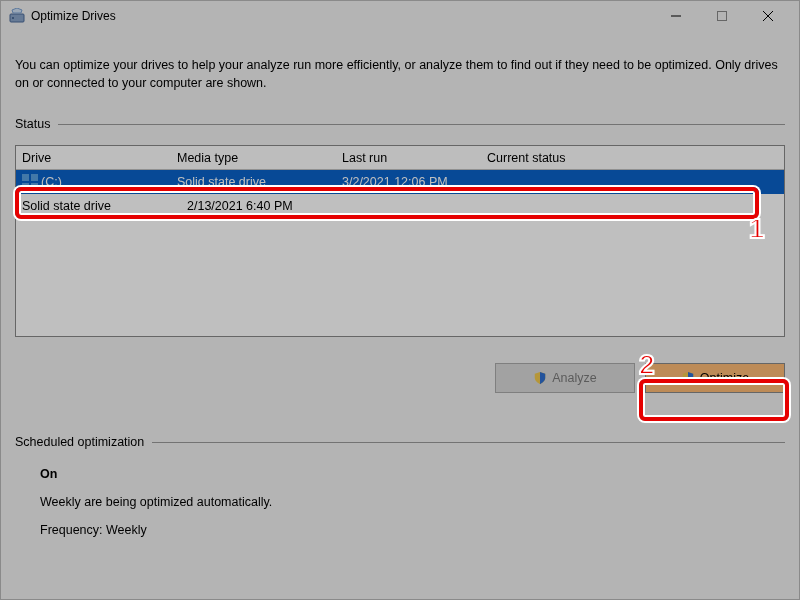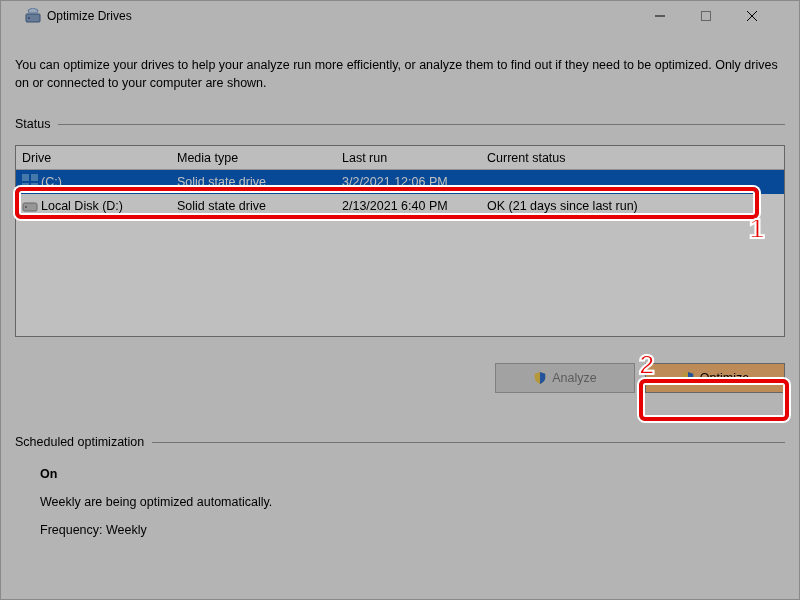--- a/index.html
+++ b/index.html
@@ -1,20 +1,20 @@
 <!DOCTYPE html>
 <html><head>
   <meta charset="utf-8">
   <style>
     * { margin: 0; padding: 0; box-sizing: border-box; font-family: "Segoe UI", Tahoma, sans-serif; }
     body { width: 800px; height: 600px; background: #f0f0f0; position: relative; overflow: hidden; }
     .wnd { width: 800px; height: 600px; border: 1px solid #8a8a8a; background: #f0f0f0; position: relative; }
 
     
-    .titlebar { height: 30px; display: flex; align-items: center; padding: 0 24px; }
+    .titlebar { height: 30px; display: flex; align-items: center; padding: 0 8px; }
     .title-icon { width: 16px; height: 16px; margin-right: 6px; }
     .title-text { font-size: 12px; color: #000; flex: 1; }
     .win-controls { display: flex; }
     .win-btn { width: 46px; height: 30px; display: flex; align-items: center; justify-content: center; cursor: pointer; font-size: 12px; color: #000; }
 
     .body { padding: 25px 14px 14px 14px; font-size: 12.5px; color: #000; }
     .desc { line-height: 1.45; margin-bottom: 25px; }
 
     .status-hdr { display: flex; align-items: center; margin-bottom: 14px; }
     .status-hdr span { margin-right: 8px; }
@@ -103,30 +103,22 @@
               <rect x="9" y="0" width="7" height="7" fill="#5aa0e0"></rect>
             <rect x="0" y="9" width="7" height="7" fill="#5aa0e0"></rect>
               <rect x="9" y="9" width="7" height="7" fill="#5aa0e0"></rect>
           </svg>
           <span>(C:)</span>
         </div>
         <div class="cell c-media">Solid state drive</div>
         <div class="cell c-last">3/2/2021 12:06 PM</div>
       </div>
       <div class="row">
-        <div class="cell c-drive">
-          <svg class="disk-icon" viewBox="0 0 16 16">
-            <rect x="1" y="5" width="14" height="8" rx="1.5" fill="#c9c9c9" stroke="#8a8a8a"></rect>
-            <circle cx="4" cy="9" r="1" fill="#6a6a6a"></circle>
-          </svg>
-          <span>Local Disk (D:)</span>
-        </div>
         <div class="cell c-media">Solid state drive</div>
         <div class="cell c-last">2/13/2021 6:40 PM</div>
-        <div class="cell c-stat">OK (21 days since last run)</div>
       </div>
     </div>
 
     <div class="btnrow">
       <div class="btn disabled">
         <svg class="shield" viewBox="0 0 16 16">
           <path d="M8 1 L14 3 V8 C14 12 8 15 8 15 C8 15 2 12 2 8 V3 Z" fill="#f2c94c"></path>
           <path d="M8 1 L14 3 V8 C14 12 8 15 8 15 V1 Z" fill="#2f6fd0"></path>
         </svg>
         <span>Analyze</span>

